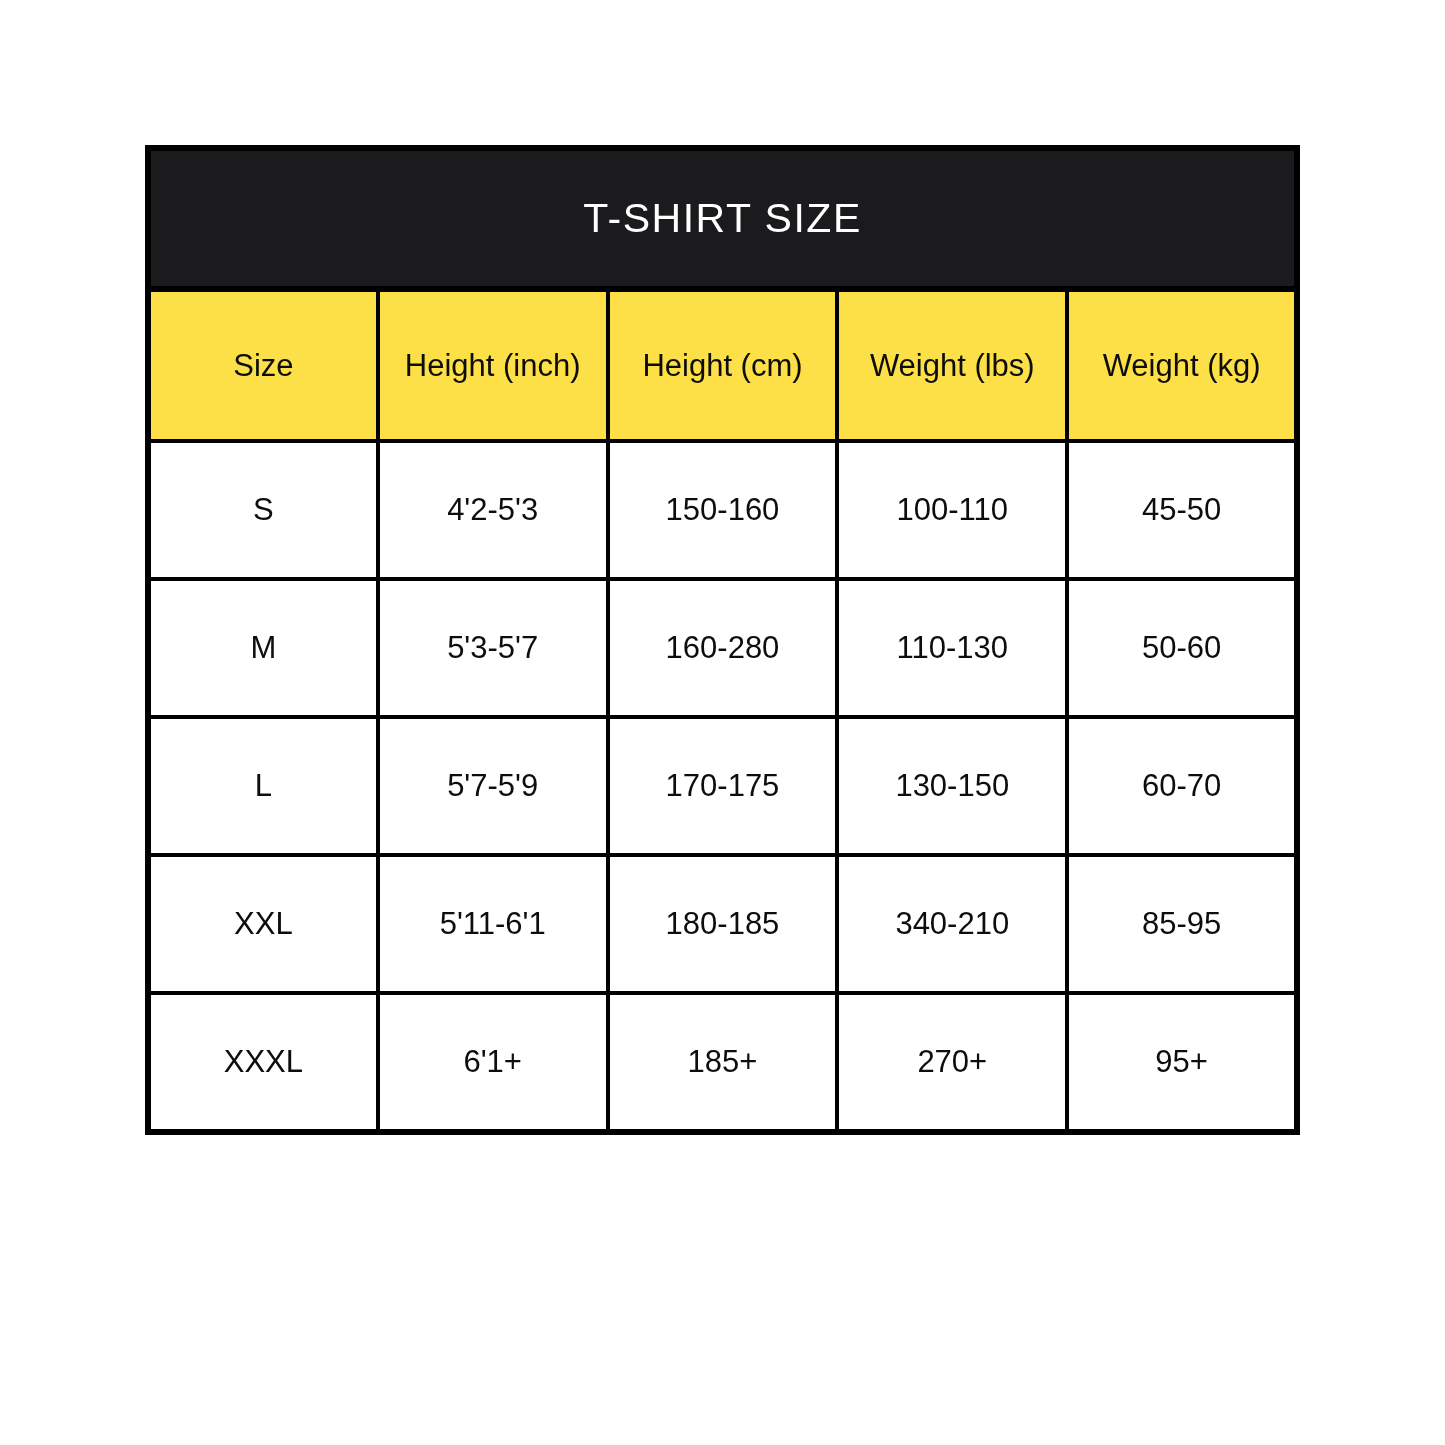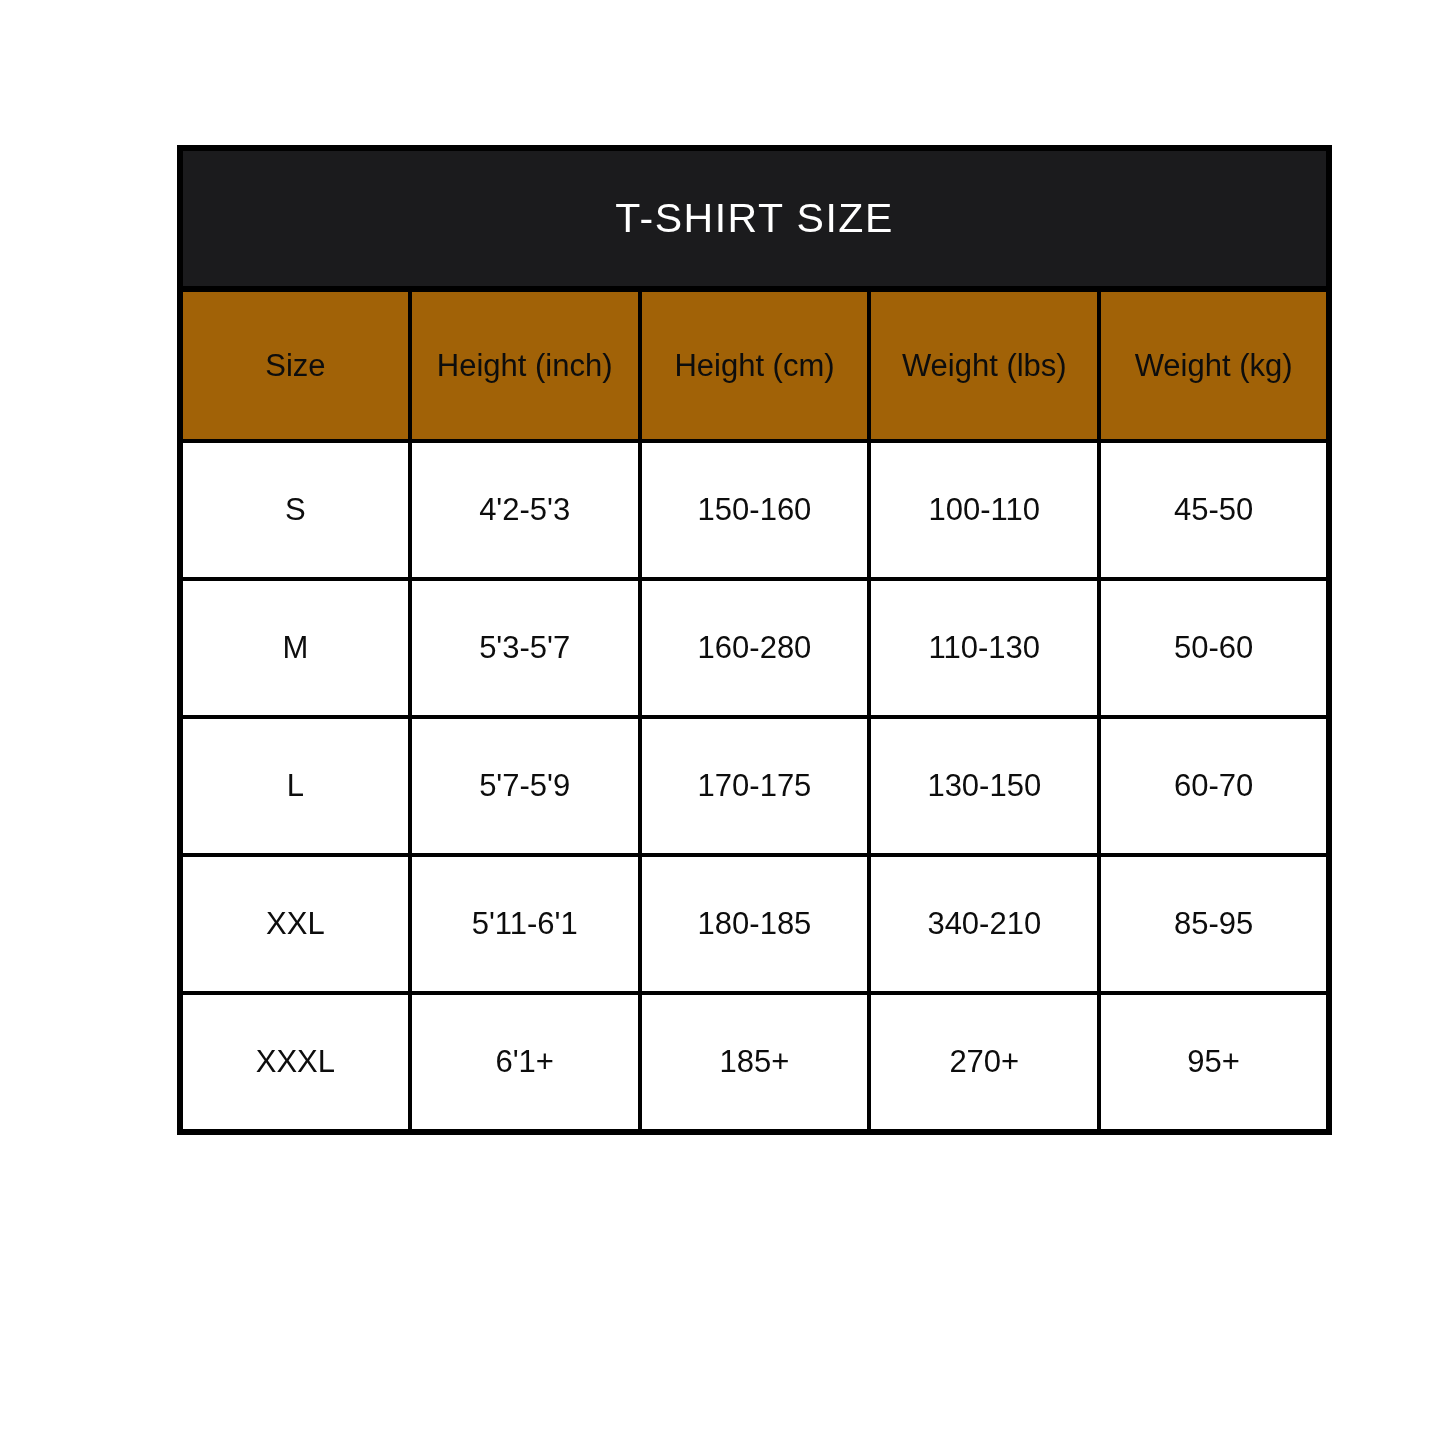--- a/index.html
+++ b/index.html
@@ -13,21 +13,20 @@
   .table-wrap {
     position: absolute;
     left: 145px;
     top: 145px;
   }
   table.size-table {
     border-collapse: collapse;
     table-layout: fixed;
     width: 1155px;
     border: 6px solid #000000;
-    margin-left: 32px;
   }
   table.size-table col { width: 20%; }
   table.size-table th,
   table.size-table td {
     border: 4px solid #000000;
     text-align: center;
     vertical-align: middle;
     font-size: 31px;
     font-weight: 400;
     color: #0d0d0d;
@@ -36,21 +35,21 @@
   tr.banner-row td {
     background: #1b1b1d;
     color: #ffffff;
     font-size: 41px;
     letter-spacing: 1.5px;
     height: 135px;
     border-bottom: 6px solid #000000;
   }
   tr.header-row th {
     height: 147px;
-    background: #a16207;
+    background: #fde047;
   }
   tr.data-row td {
     height: 134px;
     background: #ffffff;
   }
 </style>
 </head>
 <body>
 
 <div class="table-wrap">

